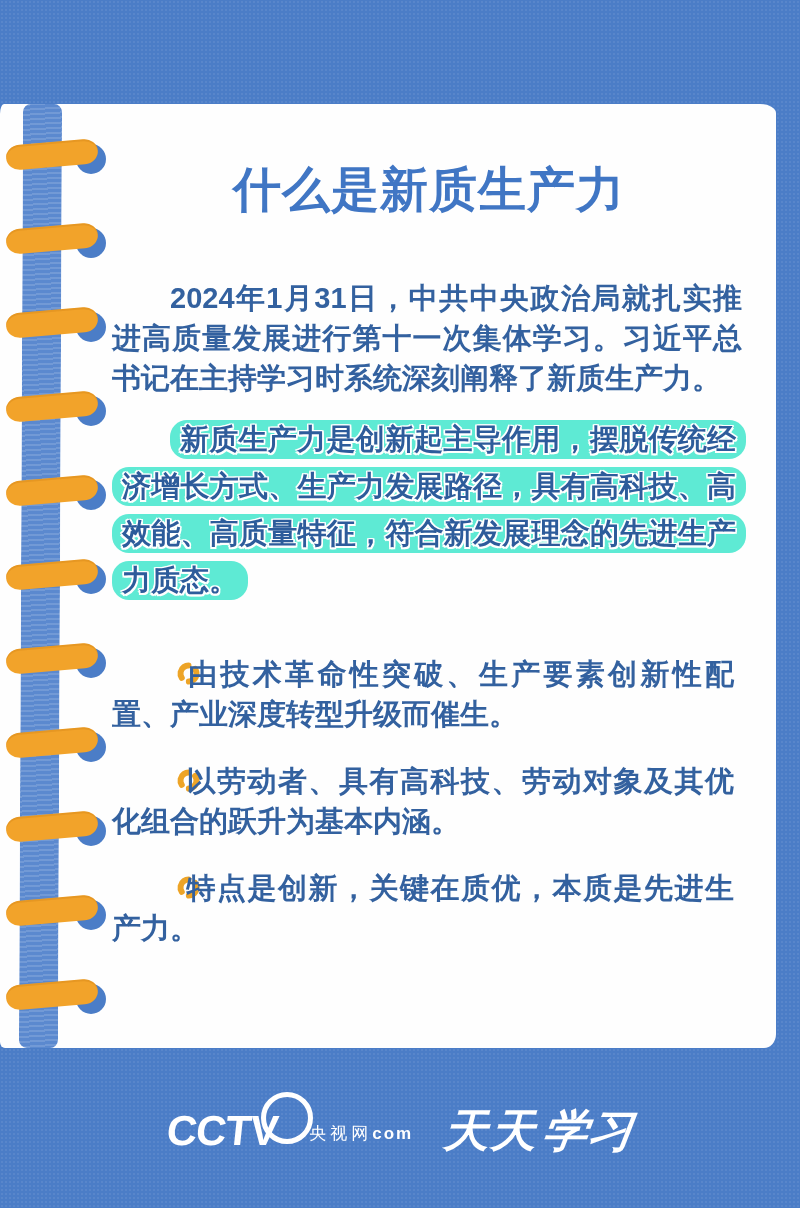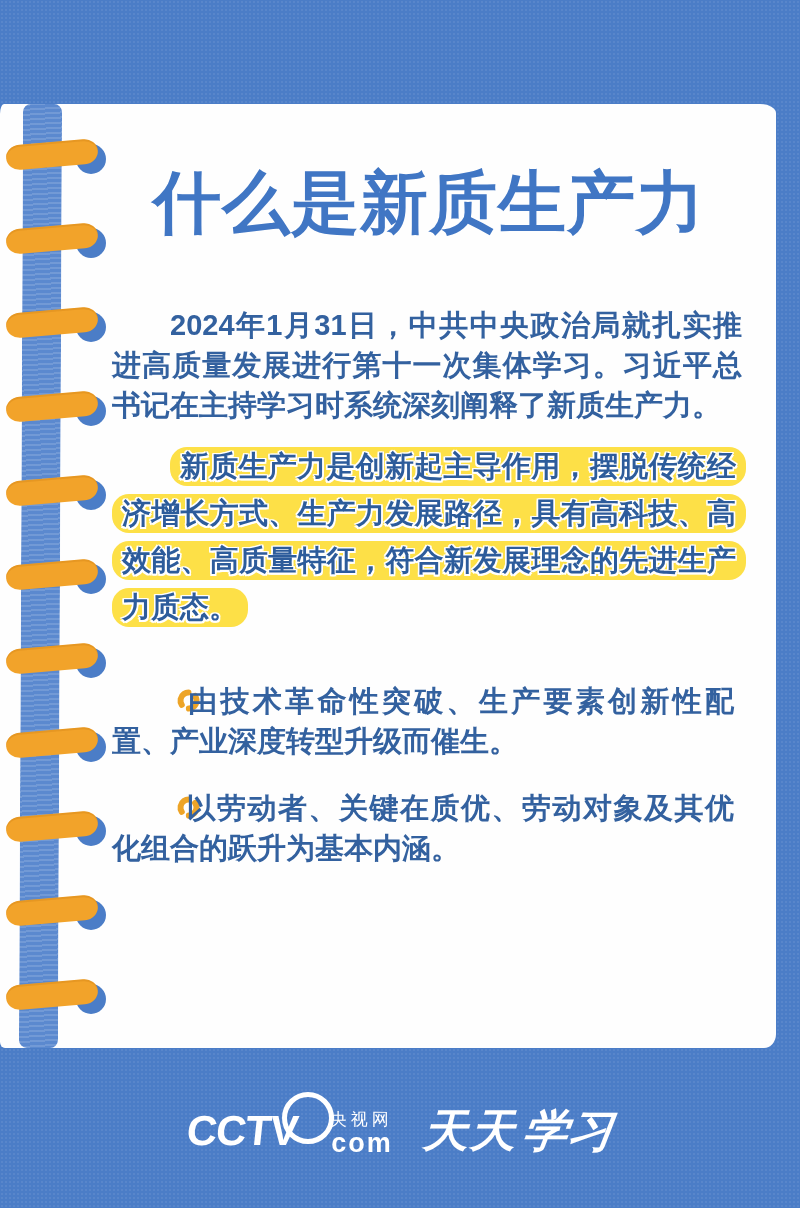--- a/index.html
+++ b/index.html
@@ -34,32 +34,32 @@
   .ring .band {
     position:absolute; left:0; top:1px; width:92px; height:25px;
     background:#f2a32a; border-radius:14px / 50%;
     transform:rotate(-5deg);
     box-shadow:0 2px 0 rgba(210,130,20,0.35) inset;
   }
   
   .content { position:absolute; left:112px; top:104px; width:634px; }
   .title {
     margin:54px 0 0 0; text-align:center;
-    font-size:68px; font-weight:bold; color:#4076c4; letter-spacing:1px;
+    font-size:48px; font-weight:bold; color:#4076c4; letter-spacing:1px;
   }
   .intro {
     margin:56px 4px 0 0; font-size:29px; line-height:40px; font-weight:bold;
     color:#33619f; text-align:justify; text-indent:2em;
   }
   .highlight-para {
     margin:18px 0 0 0; font-size:29px; line-height:47px; font-weight:bold;
     text-align:justify; text-indent:2em;
   }
   .highlight-para .hl {
-    background:#fde047; color:#2d5c9b;
+    background:#5eead4; color:#2d5c9b;
     padding:3px 10px 4px; border-radius:17px;
     -webkit-box-decoration-break:clone; box-decoration-break:clone;
     text-shadow:-1.5px -1.5px 0 #fff, 1.5px -1.5px 0 #fff, -1.5px 1.5px 0 #fff,
                  1.5px 1.5px 0 #fff, 0 1.5px 0 #fff, 0 -1.5px 0 #fff,
                  1.5px 0 0 #fff, -1.5px 0 0 #fff;
   }
   .bullets { margin:50px 12px 0 0; padding:0; list-style:none; }
   .bullets li {
     font-size:29px; line-height:40px; font-weight:bold; color:#33619f;
     text-align:justify; text-indent:1.1em; margin:0 0 27px 0;
@@ -69,23 +69,23 @@
   .footer {
     position:absolute; left:0; top:1086px; width:800px; height:90px;
     display:flex; justify-content:center; align-items:center; gap:30px; color:#ffffff;
   }
   .cctv { display:flex; align-items:center; }
   .cctv-word { font-size:42px; font-weight:bold; letter-spacing:-1px; transform:skewX(-6deg); }
   .cctv-ring {
     width:42px; height:42px; border:5px solid #ffffff; border-radius:50%;
     margin-left:-16px; margin-top:-26px; background:transparent;
   }
-  .cctv-right { display:flex; flex-direction:column; margin-left:-4px; margin-top:6px; line-height:1.05; }
+  .cctv-right { display:flex; flex-direction:row; margin-left:-4px; margin-top:6px; line-height:1.05; }
   .cctv-site { font-size:17px; letter-spacing:4px; }
-  .cctv-com { font-size:27px; font-weight:bold; letter-spacing:2px;text-align:right; }
+  .cctv-com { font-size:17px; font-weight:bold; letter-spacing:2px;text-align:right; }
   .slogan { font-size:45px; font-weight:bold; }
   .slogan .plain { letter-spacing:2px;font-style:italic; }
   .slogan .script { font-style:italic; display:inline-block; transform:skewX(-8deg); margin-left:6px; }
 </style>
 </head>
 <body>
 
 <div class="card"></div>
 <div class="stripe"></div>
 <div class="rings" id="rings">
@@ -141,21 +141,24 @@
   <p class="intro">2024年1月31日，中共中央政治局就扎实推进高质量发展进行第十一次集体学习。习近平总书记在主持学习时系统深刻阐释了新质生产力。</p>
 
   <p class="highlight-para"><span class="hl">新质生产力是创新起主导作用，摆脱传统经济增长方式、生产力发展路径，具有高科技、高效能、高质量特征，符合新发展理念的先进生产力质态。</span></p>
 
   <ul class="bullets" id="bullets">
       <li><span class="bullet-icon"><svg width="25" height="25" viewBox="0 0 25 25">
             <circle cx="12.5" cy="12.5" r="8" fill="none" stroke="#eda427" stroke-width="6" stroke-linecap="round" stroke-dasharray="17 8.3" transform="rotate(-35 12.5 12.5)"></circle>
           </svg></span><span class="bullet-text">由技术革命性突破、生产要素创新性配置、产业深度转型升级而催生。</span></li>
       <li><span class="bullet-icon"><svg width="25" height="25" viewBox="0 0 25 25">
             <circle cx="12.5" cy="12.5" r="8" fill="none" stroke="#eda427" stroke-width="6" stroke-linecap="round" stroke-dasharray="17 8.3" transform="rotate(-35 12.5 12.5)"></circle>
-          </svg></span><span class="bullet-text">以劳动者、关键在质优、劳动对象及其优化组合的跃升为基本内涵。</span></li>
+          </svg></span><span class="bullet-text">以劳动者、具有高科技、劳动对象及其优化组合的跃升为基本内涵。</span></li>
+      <li><span class="bullet-icon"><svg width="25" height="25" viewBox="0 0 25 25">
+            <circle cx="12.5" cy="12.5" r="8" fill="none" stroke="#eda427" stroke-width="6" stroke-linecap="round" stroke-dasharray="17 8.3" transform="rotate(-35 12.5 12.5)"></circle>
+          </svg></span><span class="bullet-text">特点是创新，关键在质优，本质是先进生产力。</span></li>
     </ul>
 </div>
 
 <div class="footer">
   <div class="cctv">
     <span class="cctv-word">CCTV</span>
     <span class="cctv-ring"></span>
     <span class="cctv-right">
       <span class="cctv-site">央视网</span>
       <span class="cctv-com">com</span>

